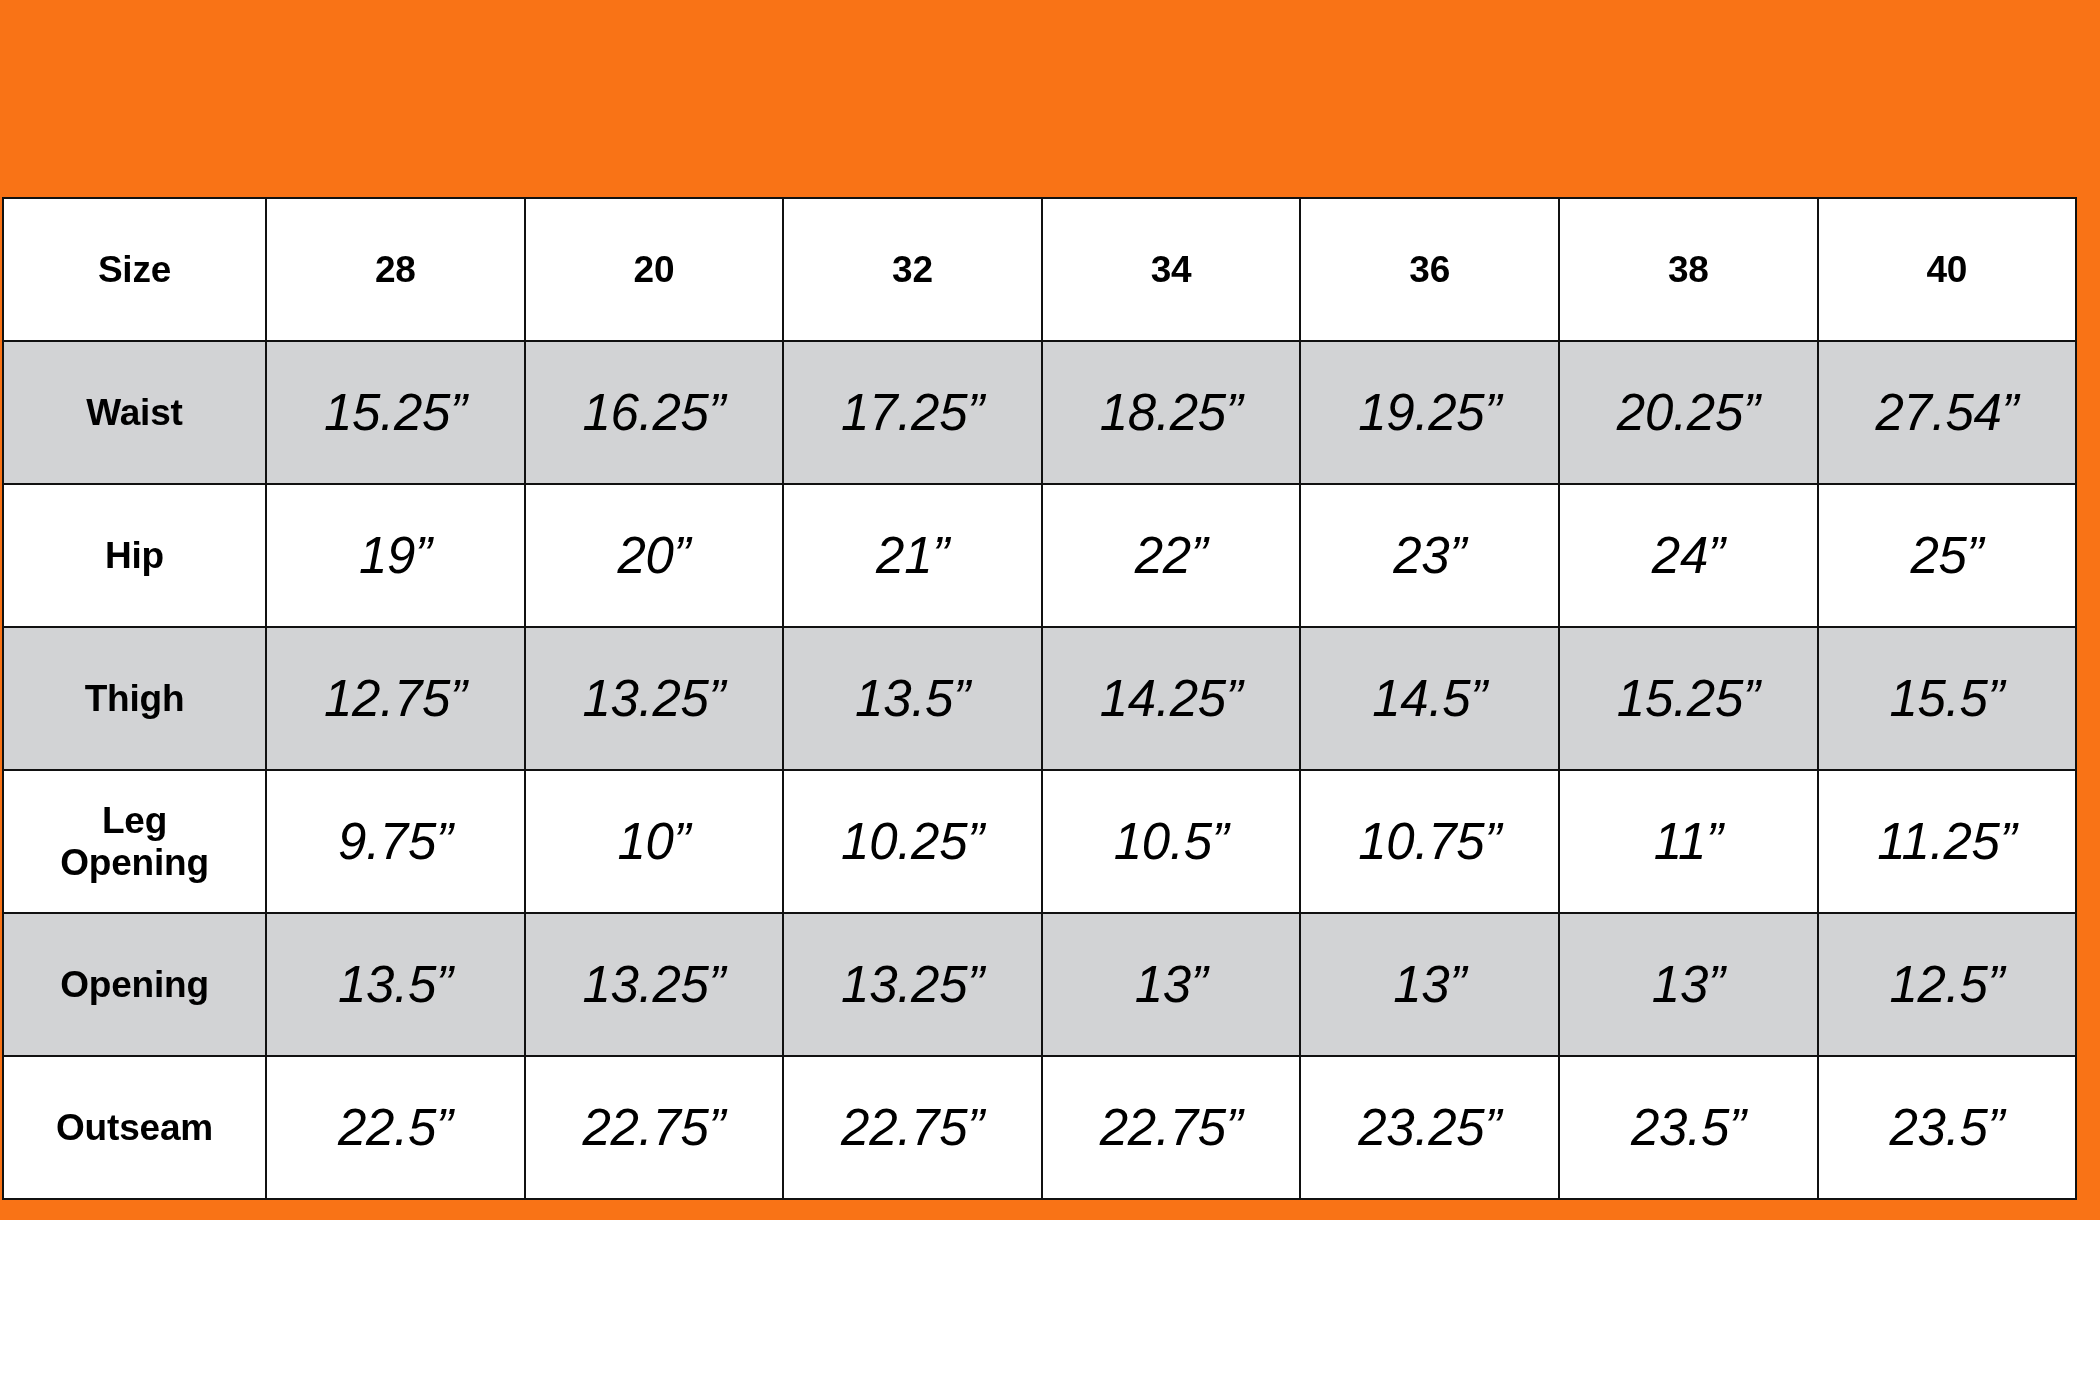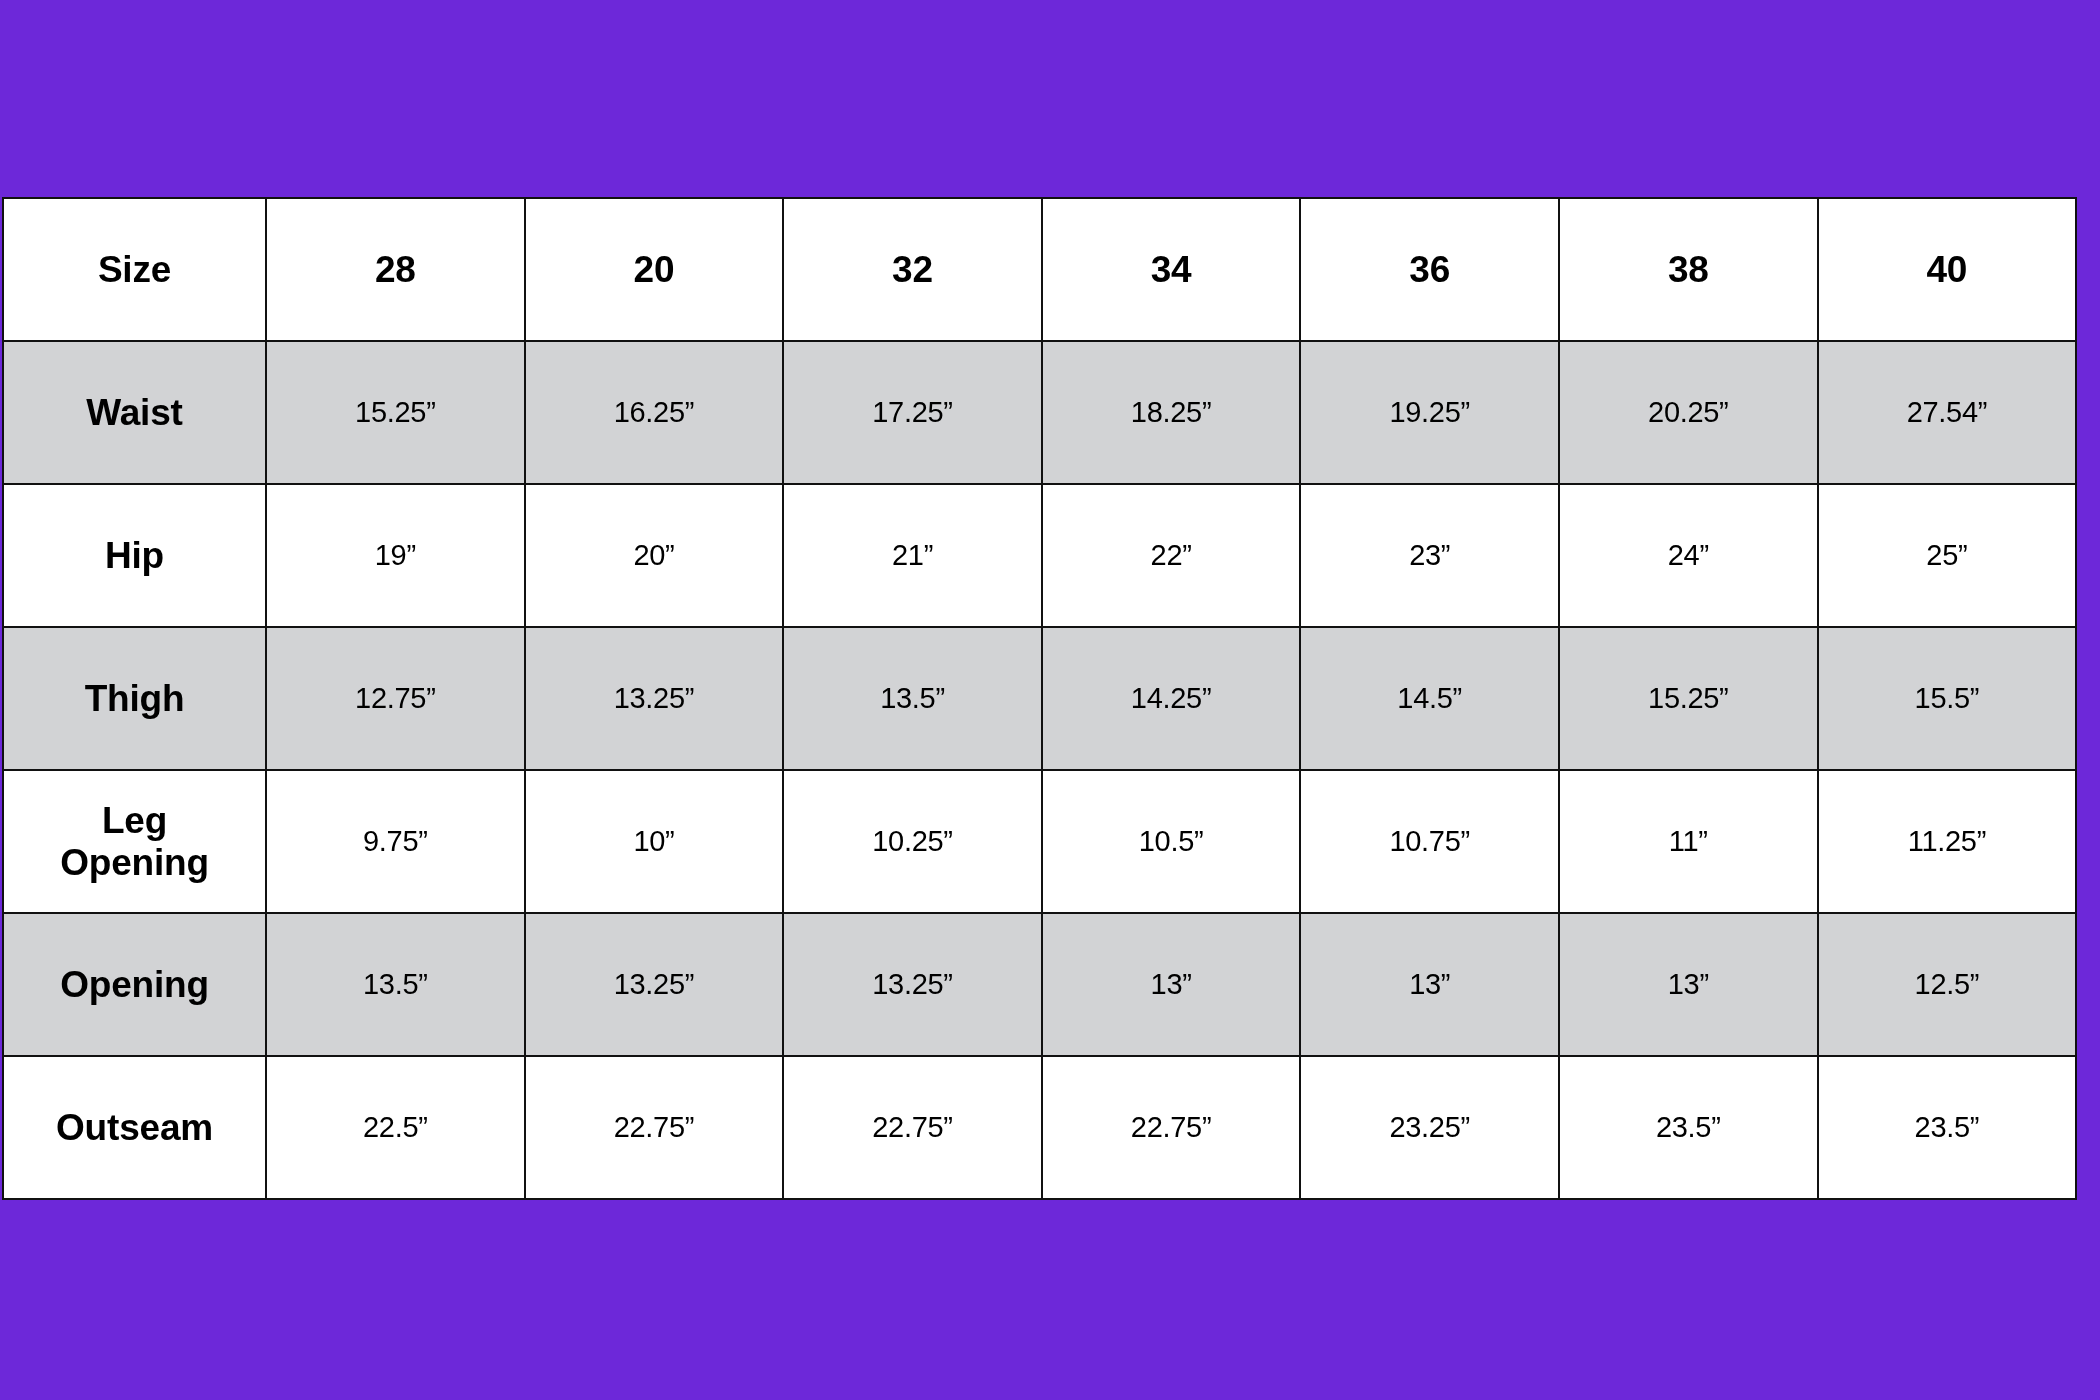--- a/index.html
+++ b/index.html
@@ -10,22 +10,22 @@
   body {
     width: 2100px;
     height: 1400px;
     font-family: "Liberation Sans", sans-serif;
     -webkit-font-smoothing: antialiased;
   }
 
   #page {
     position: relative;
     width: 2100px;
-    height: 1400px;
-    background: #6d28d9;
+    height: 1220px;
+    background: #f97316;
     overflow: hidden;
   }
 
   
   .size-chart-wrap {
     position: absolute;
     left: 2px;
     top: 197px;
     width: 2073px;
   }
@@ -55,22 +55,23 @@
   tr.header-row td {
     font-weight: 700;
     font-size: 37px;
     letter-spacing: -0.2px;
     line-height: 1.12;
   }
 
   
   td.value-cell {
     font-weight: 400;
-    font-size: 29px;
+    font-size: 51px;
     letter-spacing: -0.3px;
+    font-style: italic;
   }
 
   tr.shaded td {
     background: #d2d3d5;
   }
 
   tr.plain td {
     background: #ffffff;
   }
 

